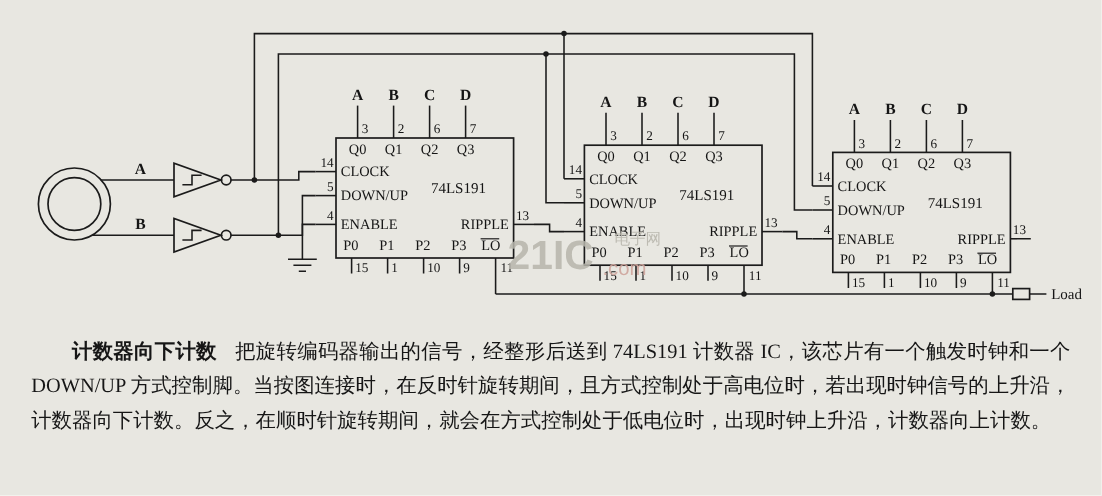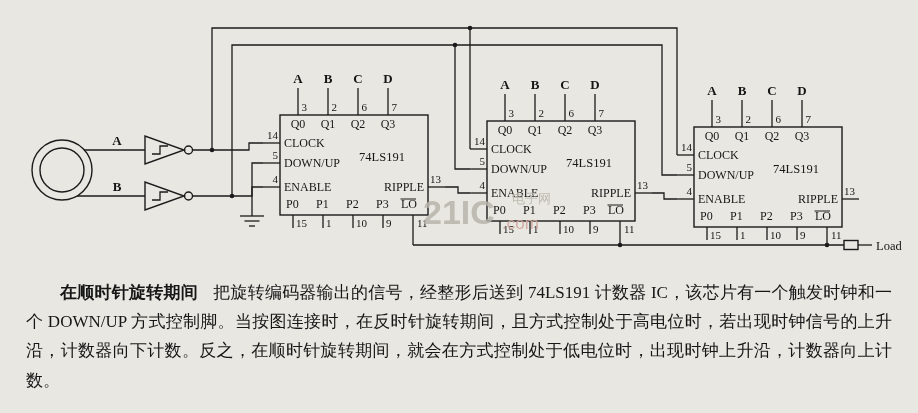--- a/index.html
+++ b/index.html
@@ -248,16 +248,16 @@
 
   <g>
     <text class="wm-big" x="423" y="224">21IC</text>
     <text class="t wm-cn" x="512" y="203">电子网</text>
     <text class="wm-com" x="502" y="229">.com</text>
   </g>
 
 </svg>
 
 <div class="caption">
-  <p><b>在顺时针旋转期间</b><span>把旋转编码器输出的信号，经整形后送到 74LS191 计数器 IC，该芯片有一个触发时钟和一个 DOWN/UP 方式控制脚。当按图连接时，在反时针旋转期间，且方式控制处于高电位时，若出现时钟信号的上升沿，计数器向下计数。反之，在顺时针旋转期间，就会在方式控制处于低电位时，出现时钟上升沿，计数器向上计数。</span></p>
+  <p><b>计数器向下计数</b><span>把旋转编码器输出的信号，经整形后送到 74LS191 计数器 IC，该芯片有一个触发时钟和一个 DOWN/UP 方式控制脚。当按图连接时，在反时针旋转期间，且方式控制处于高电位时，若出现时钟信号的上升沿，计数器向下计数。反之，在顺时针旋转期间，就会在方式控制处于低电位时，出现时钟上升沿，计数器向上计数。</span></p>
 </div>
 
 </div>
 
 </body></html>

